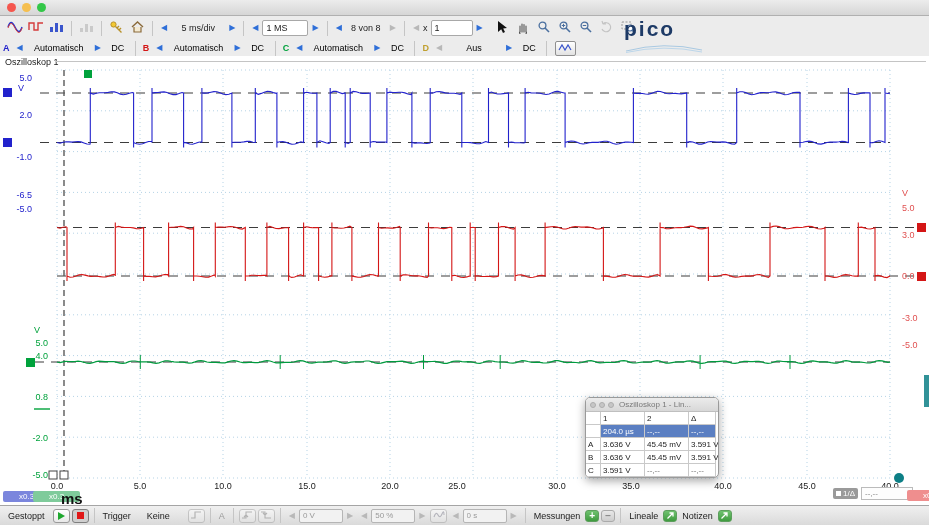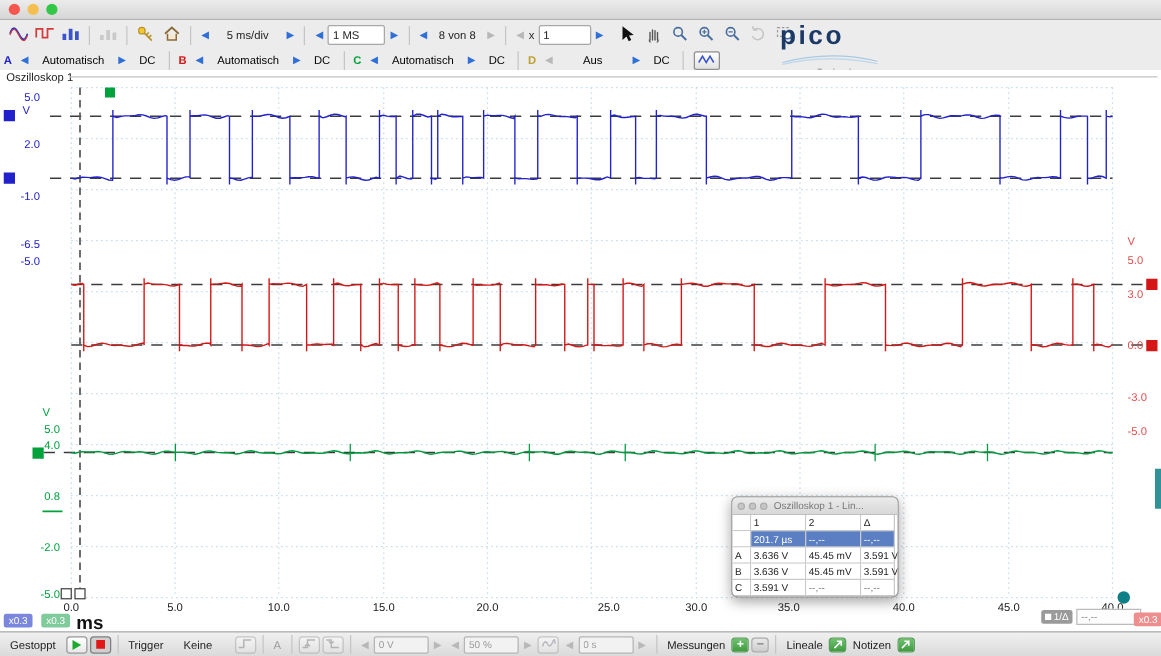--- a/index.html
+++ b/index.html
@@ -36,21 +36,21 @@
   .scope-title{position:absolute;left:5px;top:1px;font-size:9px;color:#222;}
   .scope-titleline{position:absolute;left:56px;right:3px;top:5px;border-top:1px solid #c4c4c4;}
   .plot{position:absolute;left:0;top:0;}
   .al{position:absolute;font-size:9px;line-height:10px;}
   .al-a{color:#2222cc;width:22px;text-align:right;left:10px;}
   .al-c{color:#00a23c;width:22px;text-align:right;left:26px;}
   .al-b{color:#e05050;width:26px;text-align:left;left:902px;}
   .unit{text-align:center;}
   .xt{position:absolute;top:425px;width:30px;text-align:center;font-size:9px;color:#222;}
   .badge{position:absolute;top:435px;height:11px;border-radius:2px;font-size:8px;color:#fff;
-    display:flex;align-items:center;justify-content:center;padding:0 4px;}
+    display:flex;align-items:center;justify-content:center;padding:0 16px;}
   .badge-a{left:3px;background:#7b86dd;}
   .badge-c{left:33px;background:#7fcb9b;}
   .badge-b{left:907px;background:#ef8e8e;top:434px;}
   .msunit{position:absolute;left:61px;top:434px;font-size:15px;color:#111;font-weight:bold;}
   .invdelta{position:absolute;left:833px;top:432px;height:11px;background:#9a9a9a;border-radius:2px;
     color:#fff;font-size:8px;display:flex;align-items:center;padding:0 3px;gap:2px;}
   .invdelta .sqico{width:5px;height:5px;background:#fff;display:inline-block;}
   .invdelta-val{position:absolute;left:861px;top:431px;width:44px;height:11px;background:#fdfdfd;
     border:1px solid #bbb;font-size:8px;color:#888;display:flex;align-items:center;padding:0 3px;}
   
@@ -310,21 +310,21 @@
   <span class="al al-c" style="top:295px">4.0</span>
   <span class="al al-c" style="top:336px">0.8</span>
   <span class="al al-c" style="top:377px">-2.0</span>
   <span class="al al-c" style="top:414px">-5.0</span>
 
   <span class="xt" style="left:42px">0.0</span>
   <span class="xt" style="left:125px">5.0</span>
   <span class="xt" style="left:208px">10.0</span>
   <span class="xt" style="left:292px">15.0</span>
   <span class="xt" style="left:375px">20.0</span>
-  <span class="xt" style="left:472px">25.0</span>
+  <span class="xt" style="left:442px">25.0</span>
   <span class="xt" style="left:542px">30.0</span>
   <span class="xt" style="left:616px">35.0</span>
   <span class="xt" style="left:708px">40.0</span>
   <span class="xt" style="left:792px">45.0</span>
   <span class="xt" style="left:875px">40.0</span>
 
   <span class="badge badge-a">x0.3</span>
   <span class="badge badge-c">x0.3</span>
   <span class="msunit">ms</span>
   <span class="invdelta">
@@ -343,21 +343,21 @@
     <span class="ptitle">Oszilloskop 1 - Lin...</span>
   </div>
   <div class="ptable">
     <span class="pc rowh"></span>
     <span class="pc">1</span>
     <span class="pc">2</span>
     <span class="pc">Δ</span>
 
     <span class="hl" style="display:contents">
       <span class="pc rowh"></span>
-      <span class="pc">201.7 µs</span>
+      <span class="pc">204.0 µs</span>
       <span class="pc">--,--</span>
       <span class="pc">--,--</span>
     </span>
     <span style="display:contents">
       <span class="pc rowh">A</span>
       <span class="pc">3.636 V</span>
       <span class="pc">45.45 mV</span>
       <span class="pc">3.591 V</span>
     </span>
     <span style="display:contents">

